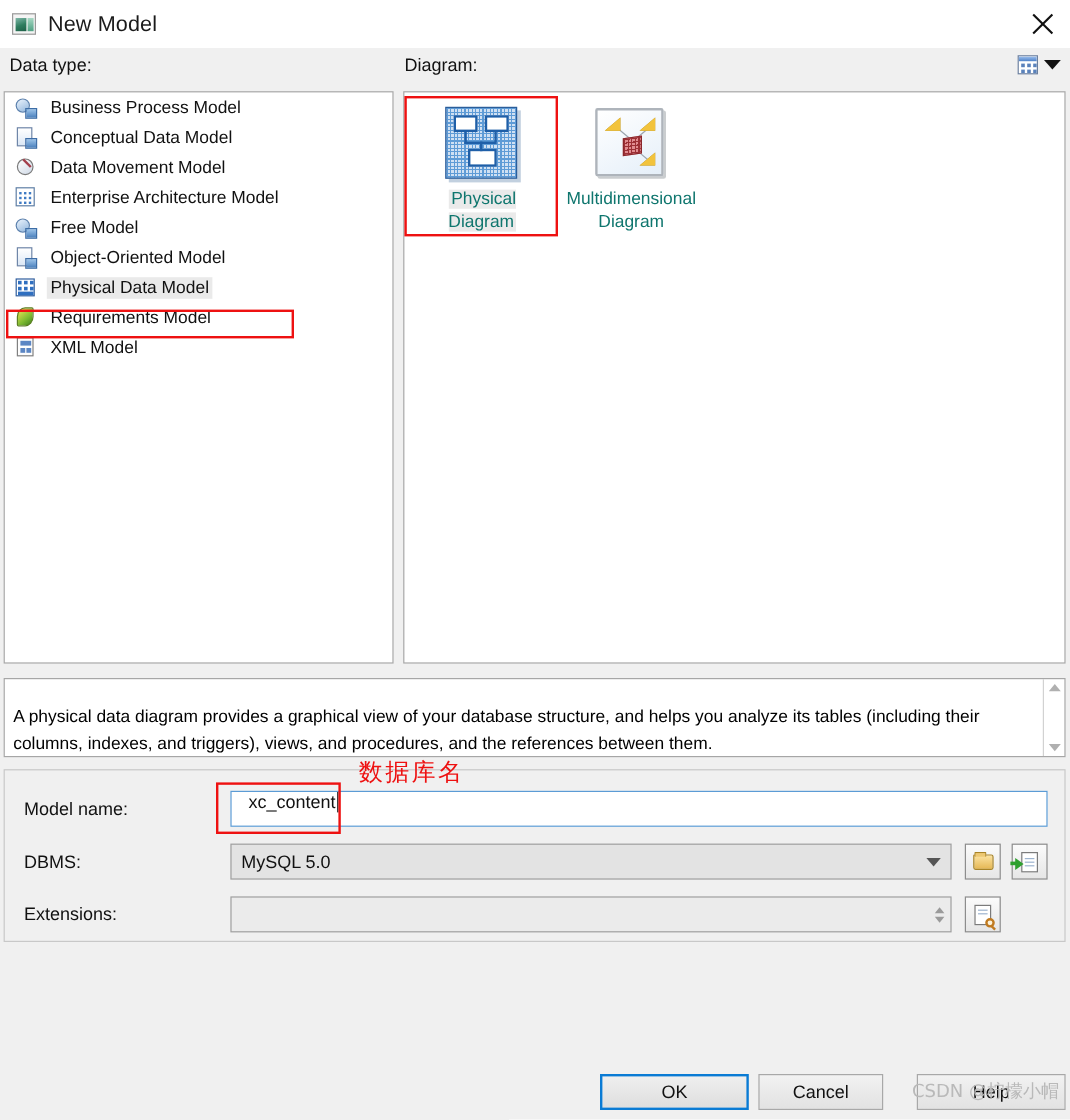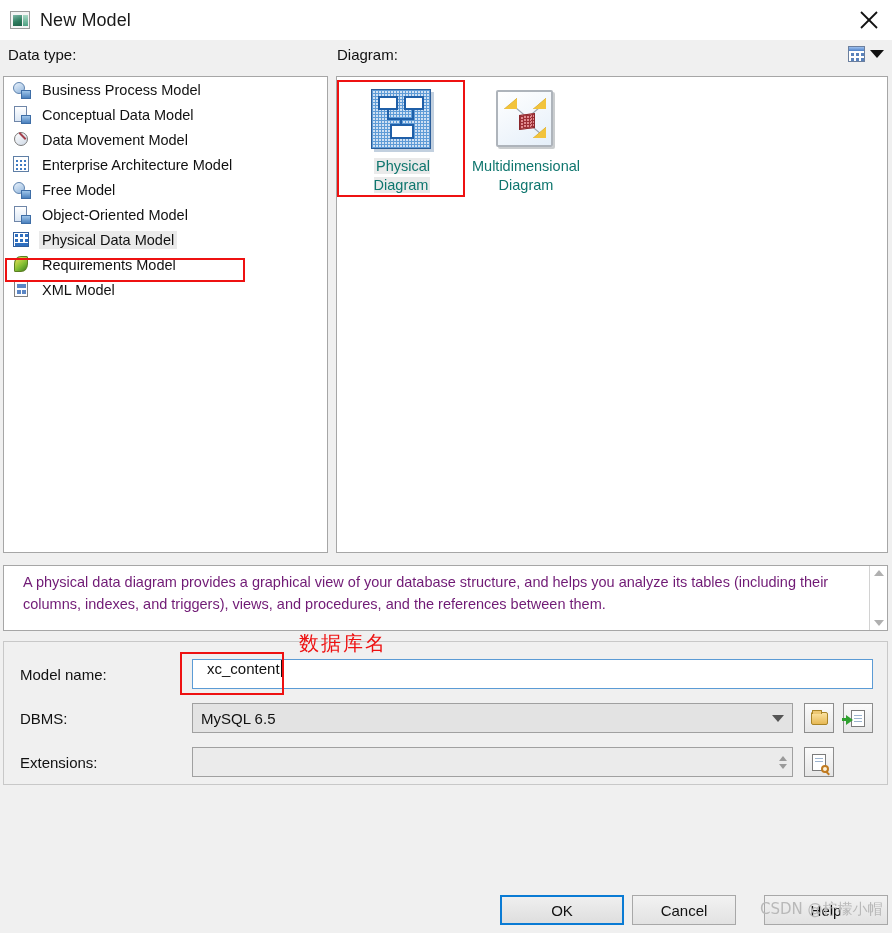--- a/index.html
+++ b/index.html
@@ -241,22 +241,22 @@
 
   
   .desc-box {
     position: absolute; left: 3px; top: 565px;
     width: 885px; height: 66px;
     background: #ffffff;
     border: 1px solid #a6a6a6;
     display: flex;
   }
   .desc-text {
-    flex: 1; padding: 5px 19px;
-    font-size: 14.5px; line-height: 22px; color: #701a75;
+    flex: 1; padding: 5px 7px;
+    font-size: 14.5px; line-height: 22px; color: #000000; margin-top: 16px;
   }
   .desc-scroll {
     width: 18px; border-left: 1px solid #d2d2d2;
     display: flex; flex-direction: column; justify-content: space-between;
     align-items: center; padding: 4px 0; cursor: pointer;
   }
   .chev {
     width: 0; height: 0;
     border-left: 5px solid transparent;
     border-right: 5px solid transparent;
@@ -577,21 +577,21 @@
       <div class="form-label">Model name:</div>
       <div class="txt-input" style="width:681px;">
         <span>xc_content</span>
           <span class="caret"></span>
       </div>
     </div>
 
     <div class="form-row" style="top:61px;">
       <div class="form-label">DBMS:</div>
       <div class="combo" style="width:601px;">
-        <span>MySQL 6.5</span>
+        <span>MySQL 5.0</span>
         <span class="chev-sm"></span>
       </div>
       <div class="sq-btn" style="margin-left:11px;">
         <span class="folder-ico"></span>
       </div>
       <div class="sq-btn" style="margin-left:9px;">
         <span class="page-ico">
           <i style="top:4px"></i>
             <i style="top:7px"></i>
             <i style="top:10px"></i>

